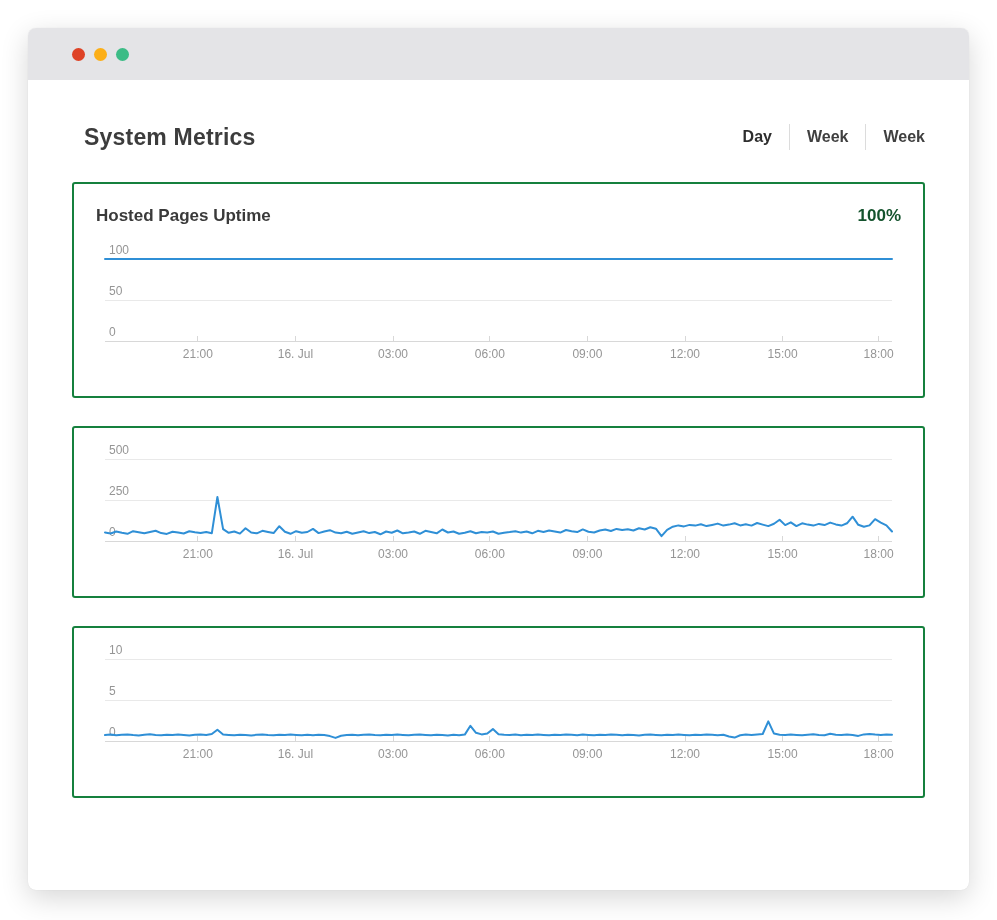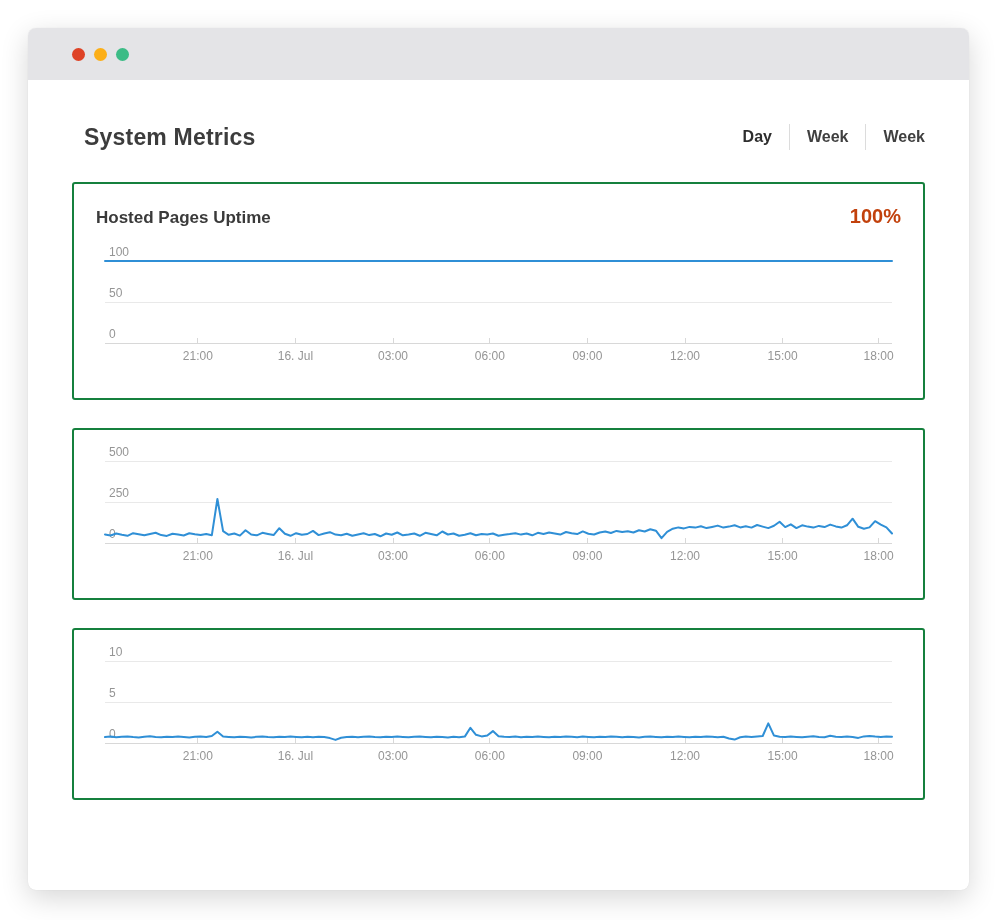--- a/index.html
+++ b/index.html
@@ -34,21 +34,21 @@
   .period-sep { width:1px; height:26px; background:#dcdcdc; }
   .card {
     margin-top:28px; background:#fff; border:2px solid #15803d; border-radius:3px;
     padding-bottom:24px;
   }
   .card-head {
     display:flex; justify-content:space-between; align-items:baseline;
     padding:20px 22px 0 22px; line-height:24px;
   }
   .card-title { font-size:17px; font-weight:700; color:#3a3a3a; }
-  .card-value { font-size:20px; font-weight:600; color:#c2410c; }
+  .card-value { font-size:17px; font-weight:600; color:#14532d; }
   svg.chart { display:block; margin-top:9px; }
   svg.chart text {
     font-family:"Liberation Sans", sans-serif; font-size:12px; fill:#959595;
   }
 </style>
 </head>
 <body>
 
 <div class="window">
   <div class="titlebar" style="background: rgb(228, 228, 231);">

